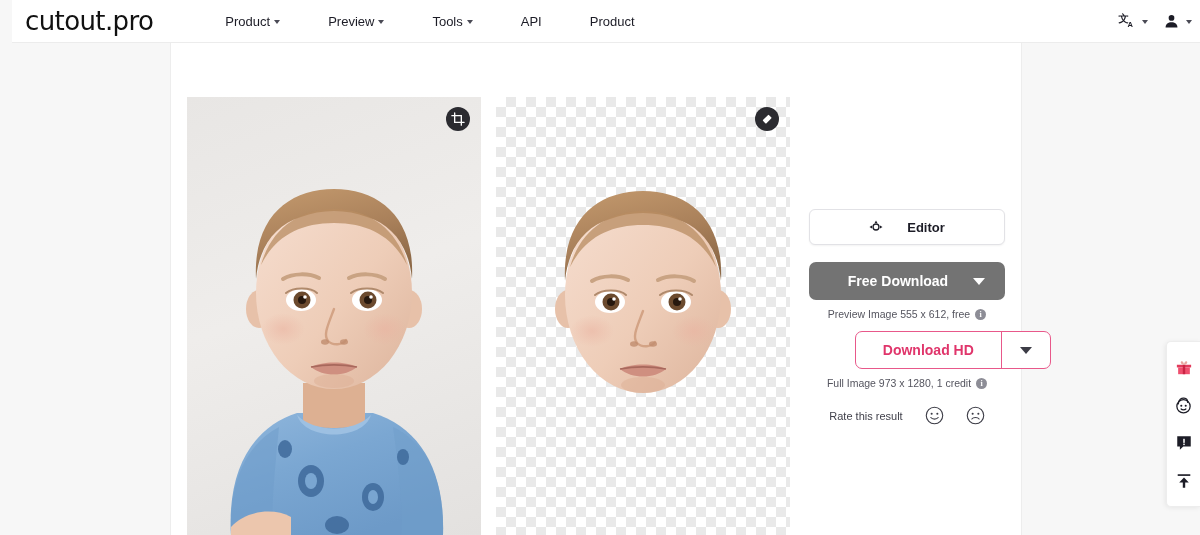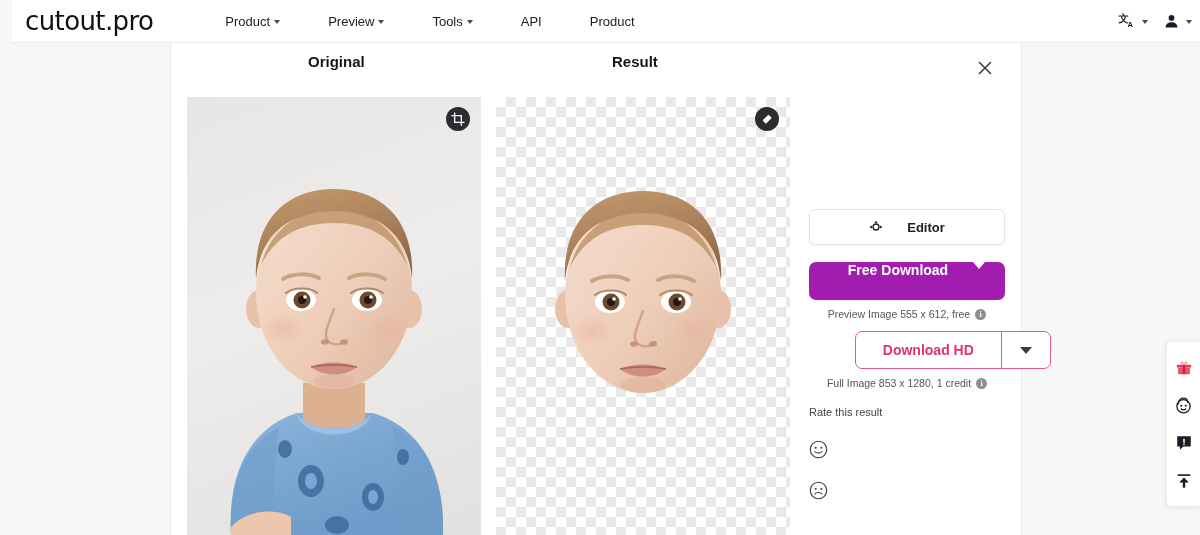--- a/index.html
+++ b/index.html
@@ -110,22 +110,22 @@
     border: 1px solid #e2e2e6; border-radius: 6px;
     background: #fff;
     display: flex; align-items: center; justify-content: center; gap: 24px;
     font-size: 13px; font-weight: bold; color: #1c1c26;
     cursor: pointer;
     box-shadow: 0 1px 2px rgba(0,0,0,0.05);
   }
   .btn-free {
     margin-top: 17px;
     width: 196px; height: 38px;
-    background: #a21caf; border-radius: 7px;
-    display: flex; align-items: flex-start;
+    background: #737373; border-radius: 7px;
+    display: flex; align-items: center;
     cursor: pointer; position: relative;
   }
   .btn-free-label {
     flex: 1; text-align: center;
     font-size: 14px; font-weight: bold; color: #ffffff;
     padding-left: 14px;
   }
   .caret-white {
     width: 0; height: 0;
     border-left: 6px solid transparent;
@@ -162,21 +162,21 @@
     width: 48px; display: flex; align-items: center; justify-content: center;
   }
   .caret-dark {
     width: 0; height: 0;
     border-left: 6px solid transparent;
     border-right: 6px solid transparent;
     border-top: 7px solid #3c3c46;
   }
   .rate-row {
     margin-top: 17px;
-    display: flex; justify-content: center; gap: 22px; flex-direction: column;
+    display: flex; align-items: center; justify-content: center; gap: 22px;
   }
   .rate-label { font-size: 11px; color: #41414b; }
   .face { width: 19px; height: 19px; cursor: pointer; }
   
   .rail {
     position: absolute; right: 0; top: 341px;
     width: 34px; height: 166px;
     background: #ffffff;
     border: 1px solid #ededed;
     border-right: none;
@@ -233,29 +233,20 @@
         <circle cx="12" cy="7.5" r="3.6" fill="#1c1c26"></circle>
         <path d="M4.5 19.5c0-4.2 3.4-6.6 7.5-6.6s7.5 2.4 7.5 6.6z" fill="#1c1c26"></path>
       </svg>
       <span class="caret-sm"></span>
     </div>
   </div>
 </div>
 
 <div class="card">
 
-  <div class="panel-heads">
-    <div class="head-original">Original</div>
-    <div class="head-result">Result</div>
-    <div class="close-btn">
-      <svg width="22" height="22" viewBox="0 0 22 22">
-        <path d="M5.5 5.5 L16.5 16.5 M16.5 5.5 L5.5 16.5" stroke="#3c3c46" stroke-width="1.6" stroke-linecap="round"></path>
-      </svg>
-    </div>
-  </div>
 
   <div class="pane pane-original">
     <div class="photo">
       <div class="photo-bg"></div>
       <svg class="person" viewBox="0 0 294 438" preserveAspectRatio="xMidYMin slice">
         <defs>
           <linearGradient id="skinG" x1="0" y1="0" x2="1" y2="1">
             <stop offset="0%" stop-color="#f6ded0"></stop>
             <stop offset="55%" stop-color="#eecdb8"></stop>
             <stop offset="100%" stop-color="#ddb49c"></stop>
@@ -417,21 +408,21 @@
 
     <div class="btn-hd">
       <span class="btn-hd-label">Download HD</span>
       <span class="btn-hd-div"></span>
       <span class="btn-hd-caret">
         <span class="caret-dark"></span>
       </span>
     </div>
 
     <div class="meta">
-      <span>Full Image 853 x 1280, 1 credit</span>
+      <span>Full Image 973 x 1280, 1 credit</span>
       <span class="info-dot">i</span>
     </div>
 
     <div class="rate-row">
       <span class="rate-label">Rate this result</span>
       <svg class="face" viewBox="0 0 24 24">
         <circle cx="12" cy="12" r="10.4" fill="none" stroke="#3c3c46" stroke-width="1.4"></circle>
         <circle cx="8.4" cy="9.8" r="1.3" fill="#3c3c46"></circle>
         <circle cx="15.6" cy="9.8" r="1.3" fill="#3c3c46"></circle>
         <path d="M7.4 14.6 C9.2 17.2 14.8 17.2 16.6 14.6" stroke="#3c3c46" stroke-width="1.4" fill="none" stroke-linecap="round"></path>

